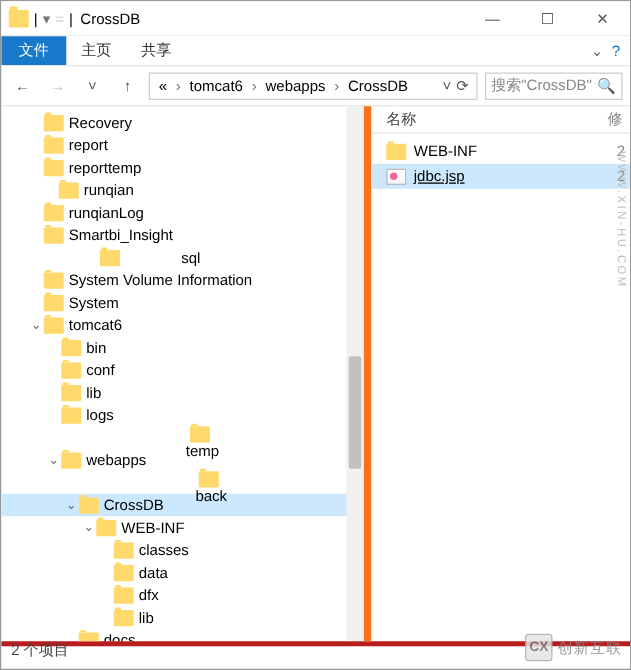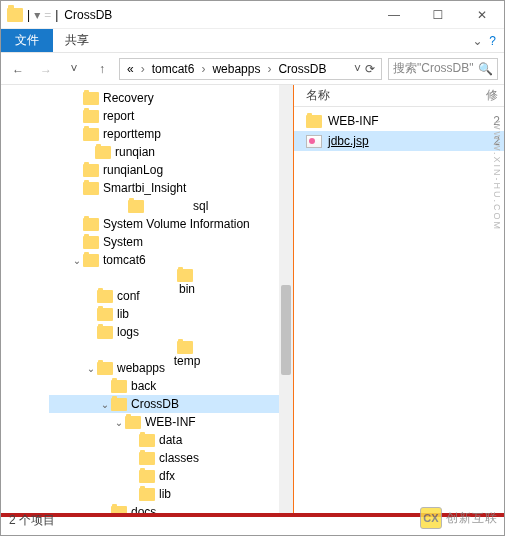--- a/index.html
+++ b/index.html
@@ -22,21 +22,21 @@
 .navbtn { width: 22px; height: 22px; display: flex; align-items:center; justify-content:center; color:#555; border-radius: 2px; }
 .navbtn.disabled { color: #bbb; }
 .breadcrumb { flex: 1; height: 22px; border: 1px solid #ccc; display: flex; align-items: center; padding: 0 4px; gap: 2px; overflow: hidden; }
 .breadcrumb .seg { padding: 0 3px; white-space: nowrap; }
 .breadcrumb .chev { color: #777; padding: 0 2px; }
 .breadcrumb .dd { margin-left: auto; display:flex; gap:4px; color:#555; padding:0 2px;}
 .searchbox { width: 110px; height: 22px; border: 1px solid #ccc; display: flex; align-items: center; padding: 0 4px; color: #888; }
 .searchbox .mag { margin-left: auto; color: #555; }
 
 .content { display: flex; height: calc(100% - 28px - 24px - 32px - 22px); }
-.tree { width: 245px; overflow: hidden; border-right: 1px solid #f97316; position: relative; margin-left: 48px; }
+.tree { width: 296px; overflow: hidden; border-right: 6px solid #f97316; position: relative; }
 .tree-inner { padding: 4px 0; }
 .tree-item { display: flex; align-items: center; height: 18px; padding-right: 4px; white-space: nowrap; }
 .tree-item .exp { width: 12px; text-align: center; color: #666; font-size: 10px; }
 .tree-item .noexp { width: 12px; }
 .tree-item .ic { width: 16px; height: 13px; background: #ffd96b; border-radius: 1px; margin-right: 4px; position: relative; flex-shrink:0; }
 .tree-item .ic::before { content:""; position:absolute; top:-2px; left:1px; width:5px; height:2px; background:#ffd96b; border-radius:1px 1px 0 0;}
 .tree-item.selected { background: #cce8ff; }
 .tree .scrollbar { position: absolute; right: 0; top: 0; bottom: 0; width: 14px; background: #f0f0f0; }
 .tree .scrollbar .thumb { position: absolute; left: 2px; right: 2px; top: 200px; height: 90px; background: #c1c1c1; border-radius: 2px; }
 
@@ -48,21 +48,21 @@
 .file-row.sel { background: #cce8ff; }
 .file-row .fic { width: 16px; height: 13px; margin-right: 6px; }
 .file-row .fic.folder { background: #ffd96b; border-radius: 1px; position:relative; }
 .file-row .fic.folder::before { content:""; position:absolute; top:-2px; left:1px; width:5px; height:2px; background:#ffd96b; border-radius:1px 1px 0 0;}
 .file-row .fic.jsp { background: linear-gradient(#fff,#f3f3f3); border:1px solid #bbb; position:relative; }
 .file-row .fic.jsp::after { content:""; position:absolute; left:2px; top:2px; width:6px; height:6px; background:#e06; border-radius:50%; opacity:.6;}
 
 .statusbar { height: 22px; border-top: 4px solid #b91c1c; display: flex; align-items: flex-end; padding: 12px 8px; color: #444; }
 
 .watermark { position: absolute; right: 6px; bottom: 6px; display:flex; align-items:center; gap:4px; color:#888; font-size:11px; opacity:.85; }
-.watermark .logo { width:22px; height:22px; border:1px solid #aaa; border-radius:3px; display:flex; align-items:center; justify-content:center; font-weight:bold; color:#777; font-size:11px; background:#fde047;}
+.watermark .logo { width:22px; height:22px; border:1px solid #aaa; border-radius:3px; display:flex; align-items:center; justify-content:center; font-weight:bold; color:#777; font-size:11px; background:#e5e5e5;}
 .watermark .cn { writing-mode: horizontal-tb; letter-spacing:1px; }
 .vtext { position:absolute; right:2px; top:120px; writing-mode: vertical-rl; font-size:9px; color:#bbb; letter-spacing:2px;}
 </style>
 </head>
 <body>
 
 <div class="titlebar">
   <div class="qat">
     <div class="folder-ic"></div>
     <span>|</span>
@@ -73,20 +73,21 @@
   <span class="title">CrossDB</span>
   <div class="winbtns">
     <div>—</div>
     <div>☐</div>
     <div class="close">✕</div>
   </div>
 </div>
 
 <div class="menubar">
   <div class="file-tab">文件</div>
+  <div class="tab">主页</div>
   <div class="tab">共享</div>
   <div class="expand">
     <span>⌄</span>&nbsp;&nbsp;<span style="color:#0078d7">?</span>
   </div>
 </div>
 
 <div class="addrbar">
   <div class="navbtn">←</div>
   <div class="navbtn disabled">→</div>
   <div class="navbtn">˅</div>
@@ -156,74 +157,74 @@
         <div class="tree-item" style="padding-left: 22px;">
           <span class="noexp"></span>
           <span class="ic"></span>
           <span>System</span>
         </div>
         <div class="tree-item" style="padding-left: 22px;">
           <span class="exp">⌄</span>
           <span class="ic"></span>
           <span>tomcat6</span>
         </div>
+        <div class="tree-item" style="padding-left: 36px;">
+          <span class="noexp"></span>
+          <span class="ic"></span>
+          <span>bin</span>
+        </div>
+        <div class="tree-item" style="padding-left: 36px;">
+          <span class="noexp"></span>
+          <span class="ic"></span>
+          <span>conf</span>
+        </div>
+        <div class="tree-item" style="padding-left: 36px;">
+          <span class="noexp"></span>
+          <span class="ic"></span>
+          <span>lib</span>
+        </div>
+        <div class="tree-item" style="padding-left: 36px;">
+          <span class="noexp"></span>
+          <span class="ic"></span>
+          <span>logs</span>
+        </div>
         <div class="tree-item" style="padding-left: 36px; flex-direction: column;">
           <span class="noexp"></span>
           <span class="ic"></span>
-          <span>bin</span>
-        </div>
-        <div class="tree-item" style="padding-left: 36px;">
-          <span class="noexp"></span>
-          <span class="ic"></span>
-          <span>conf</span>
-        </div>
-        <div class="tree-item" style="padding-left: 36px;">
-          <span class="noexp"></span>
-          <span class="ic"></span>
-          <span>lib</span>
-        </div>
-        <div class="tree-item" style="padding-left: 36px;">
-          <span class="noexp"></span>
-          <span class="ic"></span>
-          <span>logs</span>
-        </div>
-        <div class="tree-item" style="padding-left: 36px; flex-direction: column;">
-          <span class="noexp"></span>
-          <span class="ic"></span>
           <span>temp</span>
         </div>
         <div class="tree-item" style="padding-left: 36px;">
           <span class="exp">⌄</span>
           <span class="ic"></span>
           <span>webapps</span>
         </div>
-        <div class="tree-item" style="padding-left: 50px;">
+        <div class="tree-item" style="padding-left: 50px; flex-direction: column;">
           <span class="noexp"></span>
           <span class="ic"></span>
           <span>back</span>
         </div>
         <div class="tree-item selected" style="padding-left: 50px;">
           <span class="exp">⌄</span>
           <span class="ic"></span>
           <span>CrossDB</span>
         </div>
         <div class="tree-item" style="padding-left: 64px;">
           <span class="exp">⌄</span>
           <span class="ic"></span>
           <span>WEB-INF</span>
         </div>
         <div class="tree-item" style="padding-left: 78px;">
           <span class="noexp"></span>
           <span class="ic"></span>
+          <span>classes</span>
+        </div>
+        <div class="tree-item" style="padding-left: 78px;">
+          <span class="noexp"></span>
+          <span class="ic"></span>
           <span>data</span>
-        </div>
-        <div class="tree-item" style="padding-left: 78px;">
-          <span class="noexp"></span>
-          <span class="ic"></span>
-          <span>classes</span>
         </div>
         <div class="tree-item" style="padding-left: 78px;">
           <span class="noexp"></span>
           <span class="ic"></span>
           <span>dfx</span>
         </div>
         <div class="tree-item" style="padding-left: 78px;">
           <span class="noexp"></span>
           <span class="ic"></span>
           <span>lib</span>

